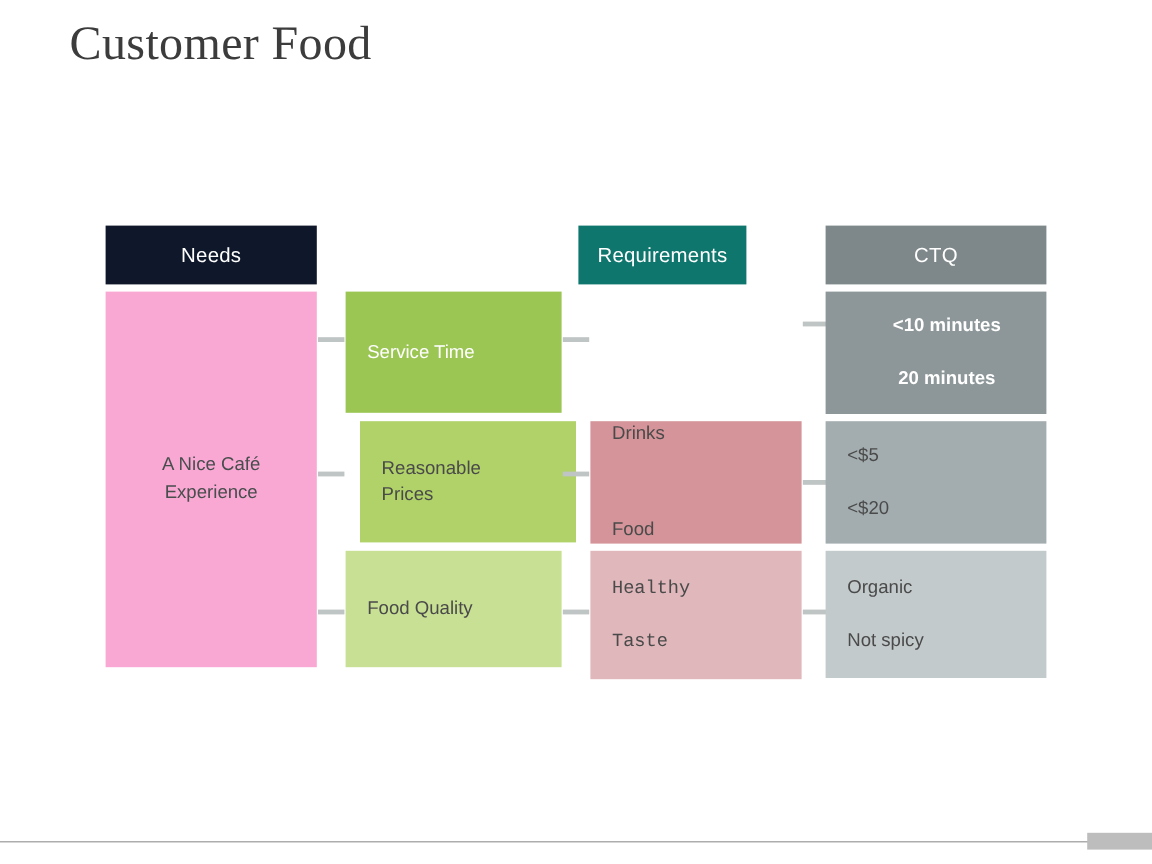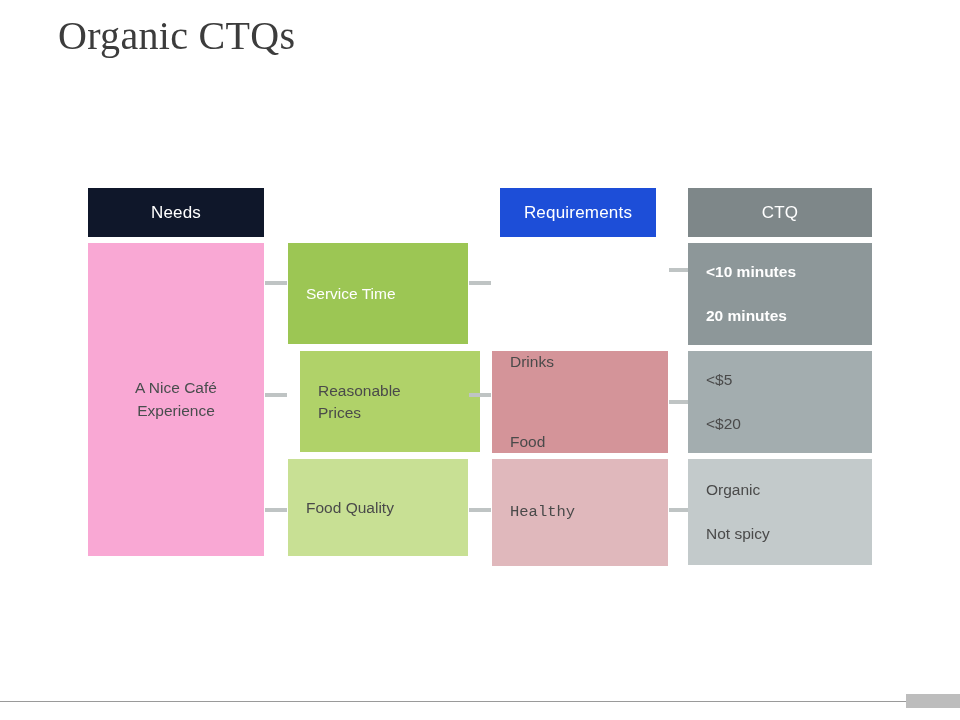--- a/index.html
+++ b/index.html
@@ -38,21 +38,21 @@
     height: 49px;
     display: flex;
     align-items: center;
     justify-content: center;
     color: #ffffff;
     font-size: 17px;
     letter-spacing: 0.2px;
   }
   .hdr.c0 { left: 88px;  width: 176px; background: #0f172a; }
   .hdr.c1 { left: 288px; width: 180px; background: #8cba35; }
-  .hdr.c2 { left: 500px; width: 156px; background: #1d4ed8; }
+  .hdr.c2 { left: 482px; width: 140px; background: #0f766e; }
   .hdr.c3 { left: 688px; width: 184px; background: #7e8789; }
 
   
   .needs-box {
     position: absolute;
     left: 88px;
     top: 243px;
     width: 176px;
     height: 313px;
     background: #f9a8d4;
@@ -85,21 +85,21 @@
   .d0 { left: 288px; top: 243px; width: 180px; height: 101px; background: #9cc654; }
   .d1 { left: 288px; top: 351px; width: 180px; height: 101px; background: #b0d269; margin-left: 12px; }
   .d2 { left: 288px; top: 459px; width: 180px; height: 97px;  background: #c8e094; }
 
   
   .r0 { left: 492px; top: 243px; width: 176px; height: 102px; background: #cc7177; }
   .r1 { left: 492px; top: 351px; width: 176px; height: 102px; background: #d49499; gap: 36px; }
   .r2 { left: 492px; top: 459px; width: 176px; height: 107px; background: #e0b8bc; font-family: Liberation Mono, monospace; }
 
   
-  .q0 { left: 688px; top: 243px; width: 184px; height: 102px; background: #8d9799; }
+  .q0 { left: 688px; top: 243px; width: 184px; height: 102px; background: #8d9799; text-align: center; }
   .q1 { left: 688px; top: 351px; width: 184px; height: 102px; background: #a3adaf; }
   .q2 { left: 688px; top: 459px; width: 184px; height: 106px; background: #c3cacb; }
 
   
   .conn {
     position: absolute;
     height: 4px;
     background: #bfc4c4;
   }
 
@@ -119,21 +119,21 @@
     width: 54px;
     height: 14px;
     background: #bdbdbd;
   }
 </style>
 </head>
 <body>
 
 <div id="slide">
 
-  <div id="title">Organic CTQs</div>
+  <div id="title">Customer Food</div>
 
   <div class="hdr c0">Needs</div>
   <div class="hdr c2">Requirements</div>
   <div class="hdr c3">CTQ</div>
 
   <div class="needs-box">
     <div>
       <div class="ln">A Nice Café</div>
       <div class="ln">Experience</div>
     </div>
@@ -157,20 +157,21 @@
   <div class="conn" style="left:469px; top:281px; width:22px;"></div>
   <div class="conn" style="left:469px; top:393px; width:22px;"></div>
   <div class="conn" style="left:469px; top:508px; width:22px;"></div>
 
   <div class="cell r1 two">
     <div class="ln">Drinks</div>
     <div class="ln">Food</div>
   </div>
   <div class="cell r2 two">
     <div class="ln">Healthy</div>
+    <div class="ln">Taste</div>
   </div>
 
   <div class="conn" style="left:669px; top:268px; width:22px;"></div>
   <div class="conn" style="left:669px; top:400px; width:22px;"></div>
   <div class="conn" style="left:669px; top:508px; width:22px;"></div>
 
   <div class="cell q0 two white bold">
     <div class="ln">&lt;10 minutes</div>
     <div class="ln">20 minutes</div>
   </div>

